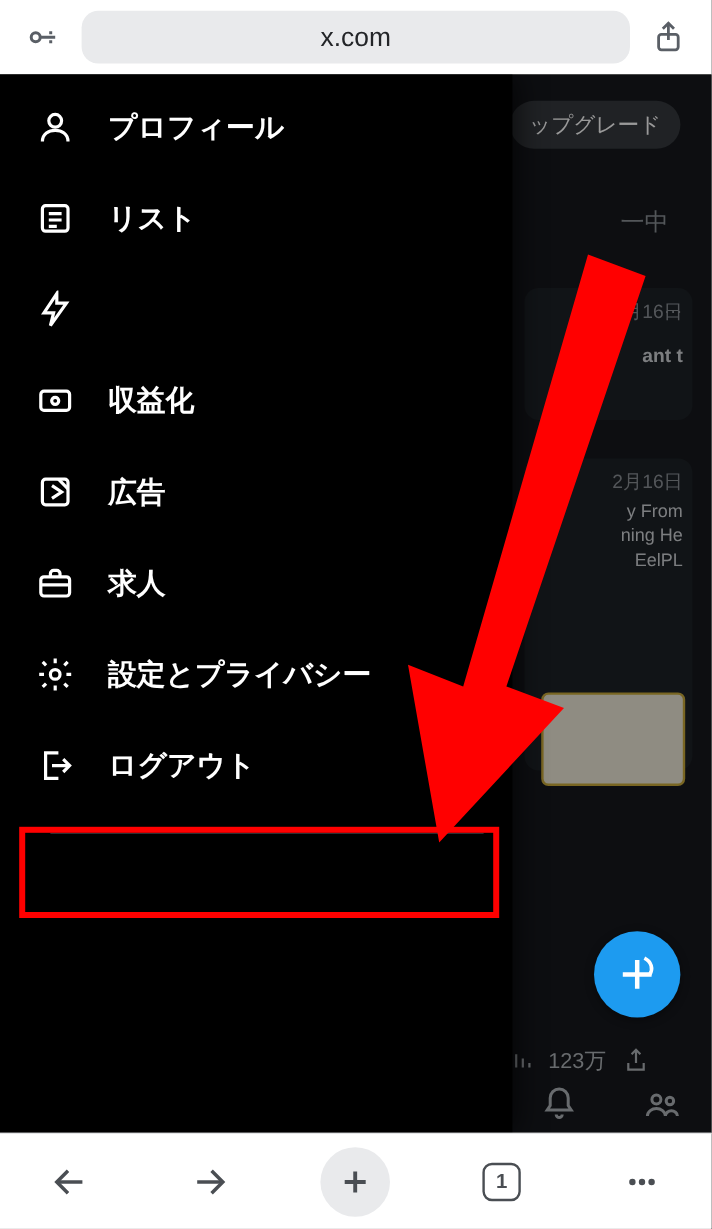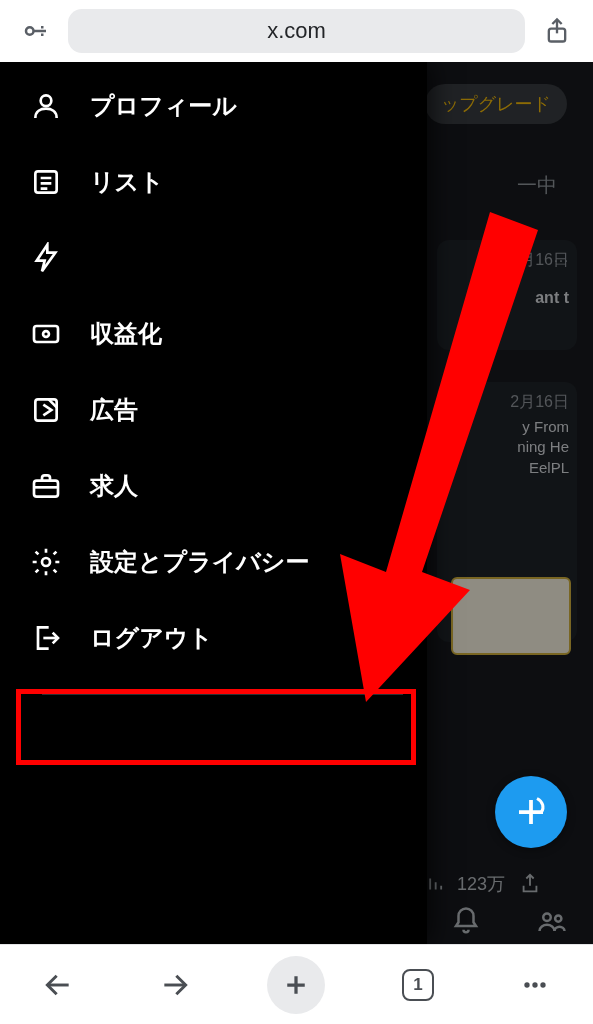--- a/index.html
+++ b/index.html
@@ -54,21 +54,21 @@
   .bg-layer {
     position: absolute;
     inset: 0;
     background: #15181c;
     filter: brightness(0.6);
   }
   .bg-pill {
     position: absolute;
     top: 22px; right: 26px;
     background: #35383d;
-    color: #eab308;
+    color: #ffffff;
     font-size: 18px;
     padding: 8px 16px;
     border-radius: 22px;
   }
   .bg-sub {
     position: absolute;
     top: 110px; right: 36px;
     color: #8a8f95;
     font-size: 20px;
   }

